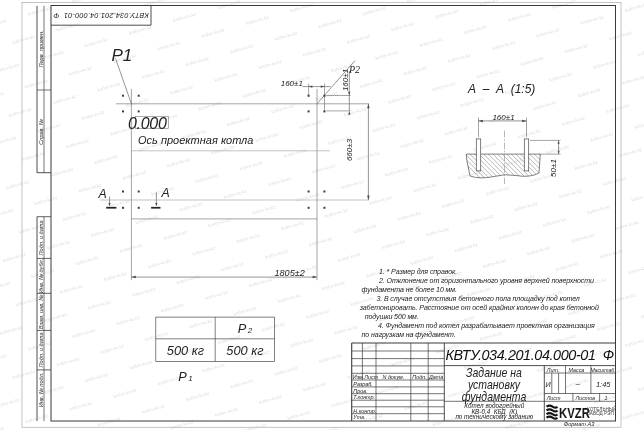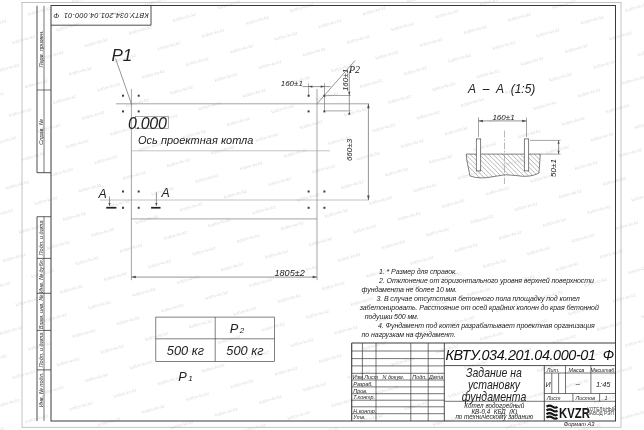--- a/index.html
+++ b/index.html
@@ -1259,21 +1259,21 @@
     <div style="margin-left:19.4px;">1. * Размер для справок.</div>
     <div style="margin-left:19.4px;">2. Отклонение от горизонтального уровня верхней поверхности</div>
     <div style="margin-left:1.9px;">фундамента не более 10 мм.</div>
     <div style="margin-left:16.7px;">3. В случае отсутствия бетонного пола площадку под котел</div>
     <div style="margin-left:0.0px;">забетонировать. Расстояние от осей крайних колонн до края бетонной</div>
     <div style="margin-left:5.0px;">подушки 500 мм.</div>
     <div style="margin-left:18.3px;">4. Фундамент под котел разрабатывает проектная организация</div>
     <div style="margin-left:1.9px;">по нагрузкам на фундамент.</div>
   </div>
 <div class="t it" style="font-size:12.8px;left:185.5px;top:321.0px;transform:translateX(-50%);margin-top:48px;">P<span style="font-size:8px;"> 1</span></div>
-<div class="t it" style="font-size:12.8px;left:237px;top:321.0px;transform:translateX(-50%);">P<span style="font-size:8px;"> 2</span></div>
+<div class="t it" style="font-size:12.8px;left:245.0px;top:321.0px;transform:translateX(-50%);">P<span style="font-size:8px;"> 2</span></div>
 <div class="t it" style="font-size:12.8px;left:185.5px;top:343.3px;transform:translateX(-50%);">500 кг</div>
 <div class="t it" style="font-size:12.8px;left:245.0px;top:343.3px;transform:translateX(-50%);">500 кг</div>
 <div class="t it" style="left:445.5px;top:347.1px;font-size:14.4px;letter-spacing:-0.4px;white-space:nowrap;color:#111;">КВТУ.034.201.04.000-01&nbsp; Ф</div>
 <div class="t it" style="font-size:12.8px;left:494.3px;top:364.6px;transform:translateX(-50%) scaleX(0.82);">Задание на</div>
 <div class="t it" style="font-size:12.8px;left:494.3px;top:377.0px;transform:translateX(-50%) scaleX(0.82);">установку</div>
 <div class="t it" style="font-size:12.8px;left:494.3px;top:389.4px;transform:translateX(-50%) scaleX(0.82);">фундамента</div>
 <div class="t it" style="font-size:6.3px;left:494.3px;top:402.2px;transform:translateX(-50%);">Котел водогрейный</div>
 <div class="t it" style="font-size:6.3px;left:494.3px;top:407.8px;transform:translateX(-50%);">КВ-0,4&nbsp; КБД&nbsp; (К)</div>
 <div class="t it" style="font-size:6.3px;left:494.3px;top:413.4px;transform:translateX(-50%);">по техническому заданию</div>
 <div class="t it" style="font-size:5.4px;left:352.8px;top:374.4px;">Изм.Лист</div>

